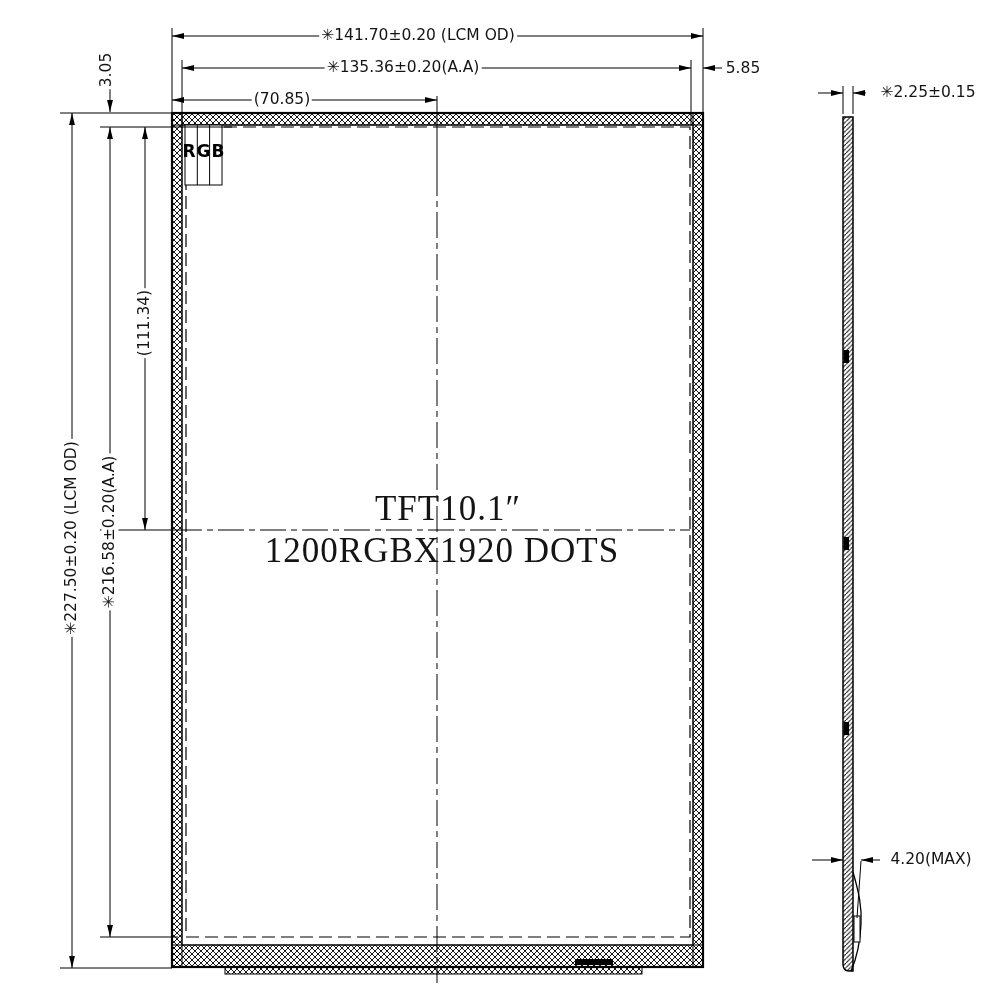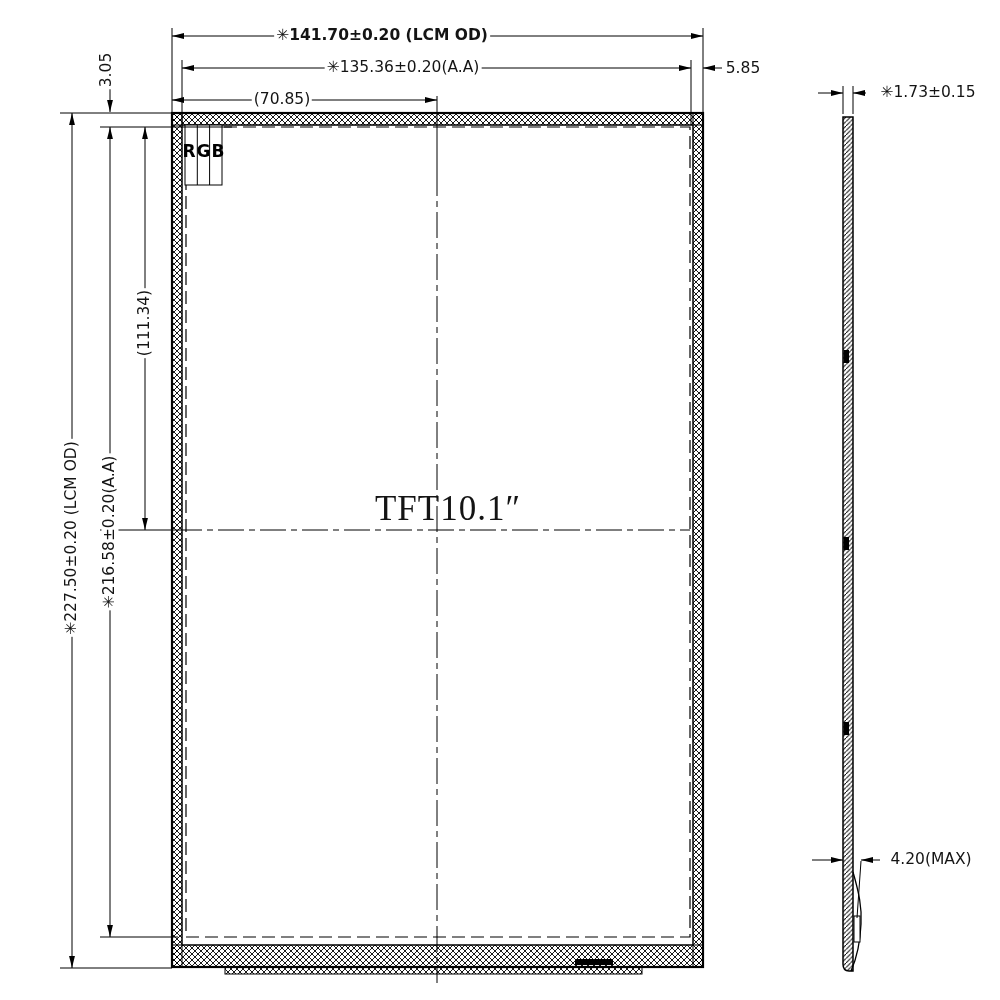--- a/index.html
+++ b/index.html
@@ -99,30 +99,31 @@
         <line x1="853" y1="86" x2="853" y2="114"></line>
         <line x1="818" y1="93" x2="843" y2="93" marker-end="url(#arw)"></line>
         <line x1="866" y1="93" x2="853" y2="93" marker-end="url(#arw)"></line>
         <line x1="812" y1="860" x2="843" y2="860" marker-end="url(#arw)"></line>
         <line x1="880" y1="860" x2="861" y2="860" marker-end="url(#arw)"></line>
         <line x1="861" y1="861" x2="857" y2="918"></line>
       </g>
     </g>
   </svg>
 
-  <div class="lbl" style="left:382px;top:36px;font-weight:bold;">✳141.70±0.20 (LCM OD)</div>
+  <div class="lbl" style="left:418px;top:36px;">✳141.70±0.20 (LCM OD)</div>
   <div class="lbl" style="left:403px;top:68px;">✳135.36±0.20(A.A)</div>
   <div class="lbl" style="left:282px;top:100px;">(70.85)</div>
   <div class="lbl" style="left:743px;top:69px;">5.85</div>
 
   <div class="lbl v" style="left:107px;top:70px;">3.05</div>
   <div class="lbl v" style="left:72px;top:538px;">✳227.50±0.20 (LCM OD)</div>
   <div class="lbl v" style="left:110px;top:532px;">✳216.58±0.20(A.A)</div>
   <div class="lbl v" style="left:145px;top:323px;">(111.34)</div>
 
   <div class="lbl rgb" style="left:204px;top:151px;">RGB</div>
 
   <div class="lbl serif" style="left:448px;top:509px;">TFT10.1″</div>
+  <div class="lbl serif" style="left:442px;top:551px;">1200RGBX1920 DOTS</div>
 
-  <div class="lbl" style="left:928px;top:93px;">✳1.73±0.15</div>
+  <div class="lbl" style="left:928px;top:93px;">✳2.25±0.15</div>
   <div class="lbl" style="left:931px;top:860px;">4.20(MAX)</div>
 
 </div>
 
 </body></html>

